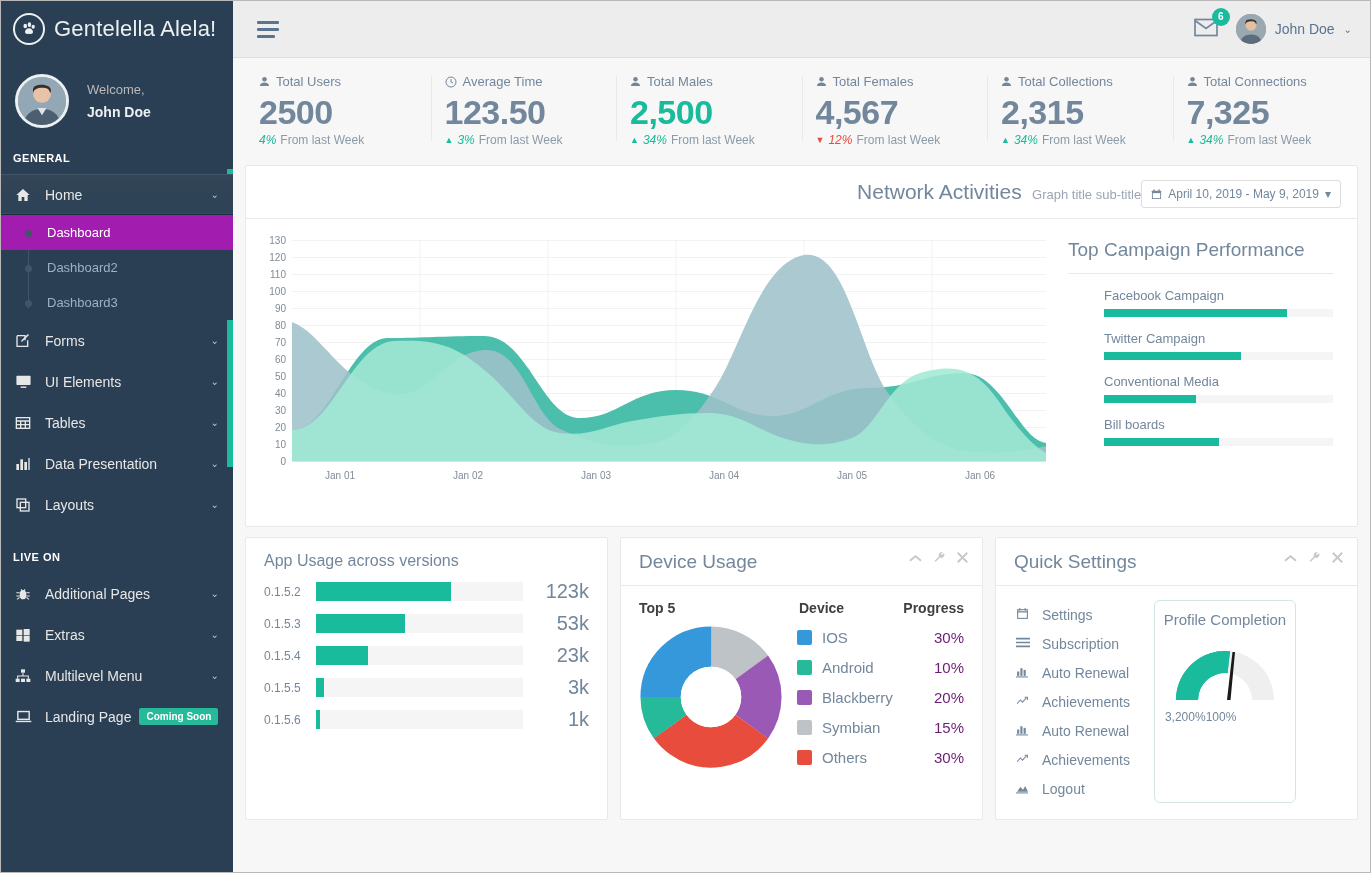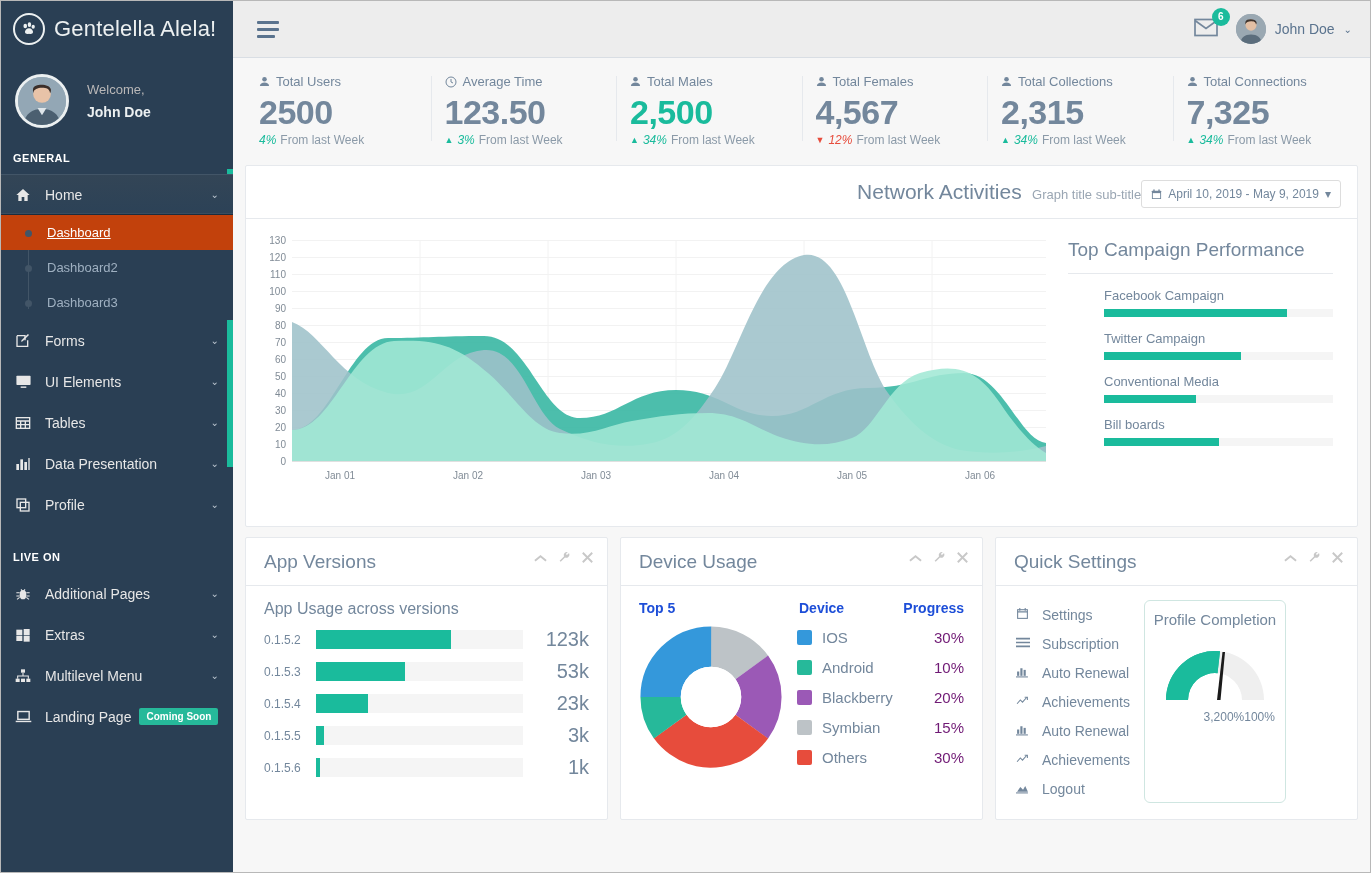--- a/index.html
+++ b/index.html
@@ -88,21 +88,21 @@
     display: flex; align-items: center; height: 35px;
     color: #9fb0c1; font-size: 13px; cursor: pointer;
     padding-left: 18px; position: relative; margin-left: -28px;
     padding-left: 46px;
   }
   .sub-item::before {
     content: ""; position: absolute; left: 24px; top: 50%;
     margin-top: -3px; width: 7px; height: 7px; border-radius: 50%;
     background: #425567;
   }
-  .sub-item.active { background: #c2410c; color: #fff; text-decoration: underline; }
+  .sub-item.active { background: #a21caf; color: #fff; }
 
   
   .main { flex: 1 1 auto; height: 100%; overflow: hidden; background: #F7F7F7; }
   .topnav {
     height: 57px; background: #EDEDED; border-bottom: 1px solid #D9DEE4;
     display: flex; align-items: center; justify-content: space-between;
     padding: 0 18px 0 0;
   }
   .hamburger-wrap {
     width: 70px; height: 57px; display: flex; align-items: center;
@@ -198,45 +198,45 @@
   .bp-title { font-size: 19px; color: #73879C; font-weight: normal; }
   .bp-body { padding: 14px 18px 16px 18px; }
 
   .appusage-title { font-size: 16px; color: #73879C; margin-bottom: 10px; }
   .ver-row { display: flex; align-items: center; gap: 10px; margin-bottom: 9px; }
   .ver-label { font-size: 12px; color: #73879C; width: 42px; flex: 0 0 auto; }
   .ver-track { flex: 1 1 auto; height: 19px; background: #F5F5F5; }
   .ver-fill { height: 19px; background: #1ABB9C; }
   .ver-val { font-size: 20px; color: #73879C; width: 56px; text-align: right; flex: 0 0 auto; }
 
-  .dev-headrow { display: flex; font-size: 14px; color: #1d4ed8; font-weight: bold; margin-bottom: 6px; }
+  .dev-headrow { display: flex; font-size: 14px; color: #404040; font-weight: bold; margin-bottom: 6px; }
   .dev-h1 { flex: 0 0 160px; }
   .dev-h2 { flex: 1 1 auto; }
   .dev-h3 { width: 62px; text-align: right; }
   .dev-body { display: flex; align-items: center; gap: 14px; }
   .dev-legend { flex: 1 1 auto; }
   .dev-row { display: flex; align-items: center; gap: 10px; height: 30px; }
   .dev-sw { width: 15px; height: 15px; border-radius: 2px; flex: 0 0 auto; }
   .dev-name { flex: 1 1 auto; font-size: 15px; color: #73879C; }
   .dev-pct { font-size: 15px; color: #701a75; width: 44px; text-align: right; }
 
-  .qs-body { display: flex; gap: 14px; padding: 14px 16px 16px 18px; }
+  .qs-body { display: flex; gap: 24px; padding: 14px 16px 16px 18px; }
   .qs-list { flex: 0 0 auto; }
   .qs-item {
     display: flex; align-items: center; gap: 11px; height: 29px;
     font-size: 14px; color: #73879C; cursor: pointer;
   }
   .qs-ico { width: 17px; text-align: center; color: #73879C; font-size: 13px; }
   .gauge-box {
     flex: 1 1 auto; border: 1px solid #cfe6e1; border-radius: 6px;
     padding: 10px 10px 8px 10px; display: flex; flex-direction: column;
     align-items: center; max-width: 142px; min-width: 142px;
   }
   .gauge-title { font-size: 15px; color: #73879C; margin-bottom: 2px; white-space: nowrap; }
-  .gauge-foot { display: flex; justify-content: flex-end; width: 100%; font-size: 12px; color: #73879C; margin-top: 2px; }
+  .gauge-foot { display: flex; justify-content: flex-start; width: 100%; font-size: 12px; color: #73879C; margin-top: 2px; }
 </style>
 </head>
 <body>
 
 <div id="app">
 
   <aside class="sidebar">
     <div class="side-scroll-track">
       <div class="side-scroll-thumb"></div>
     </div>
@@ -332,21 +332,21 @@
       <span class="nav-chev">⌄</span>
     </div>
 
     <div class="nav-item">
       <span class="nav-ico">
         <svg width="16" height="16" viewBox="0 0 24 24" fill="none" stroke="#E7E7E7" stroke-width="2">
             <rect x="3" y="3" width="13" height="13"></rect>
             <rect x="8" y="8" width="13" height="13"></rect>
           </svg>
       </span>
-      <span class="nav-label">Profile</span>
+      <span class="nav-label">Layouts</span>
       <span class="nav-chev">⌄</span>
     </div>
 
     <div class="nav-section-title" style="padding-top:26px;">LIVE ON</div>
 
     <div class="nav-item">
       <span class="nav-ico">
         <svg width="16" height="16" viewBox="0 0 24 24" fill="#E7E7E7">
             <ellipse cx="12" cy="13" rx="5" ry="7"></ellipse>
             <path d="M9 5l1.5 2M15 5l-1.5 2M2 10h5M17 10h5M2 15h5M17 15h5M3 20l4-3M21 20l-4-3" stroke="#E7E7E7" stroke-width="1.6" fill="none"></path>
@@ -646,40 +646,20 @@
                   <div class="prog-fill" style="width:50%"></div>
                 </div>
             </div>
           </div>
         </div>
       </div>
 
       <div class="bottom-row">
 
         <div class="bottom-col panel">
-          <div class="bp-head">
-            <span class="bp-title">App Versions</span>
-            <span class="panel-tools">
-              <span class="tool">
-                <svg width="13" height="9" viewBox="0 0 14 9" fill="none" stroke="#C8C8C8" stroke-width="2">
-                    <path d="M1 7l6-5 6 5"></path>
-                  </svg>
-              </span>
-              <span class="tool">
-                <svg width="13" height="13" viewBox="0 0 24 24" fill="#C8C8C8">
-                    <path d="M21 5a6 6 0 0 1-8 7L5 20l-2-2 8-8a6 6 0 0 1 7-8l-3.5 3.5 2 2L20 4z"></path>
-                  </svg>
-              </span>
-              <span class="tool">
-                <svg width="11" height="11" viewBox="0 0 14 14" fill="none" stroke="#C8C8C8" stroke-width="2.4">
-                    <path d="M1 1l12 12M13 1L1 13"></path>
-                  </svg>
-              </span>
-            </span>
-          </div>
           <div class="bp-body">
             <div class="appusage-title">App Usage across versions</div>
 
             <div class="ver-row">
               <span class="ver-label">0.1.5.2</span>
               <span class="ver-track">
                   <span class="ver-fill" style="width:65%; display:block;"></span>
                 </span>
               <span class="ver-val">123k</span>
             </div>

